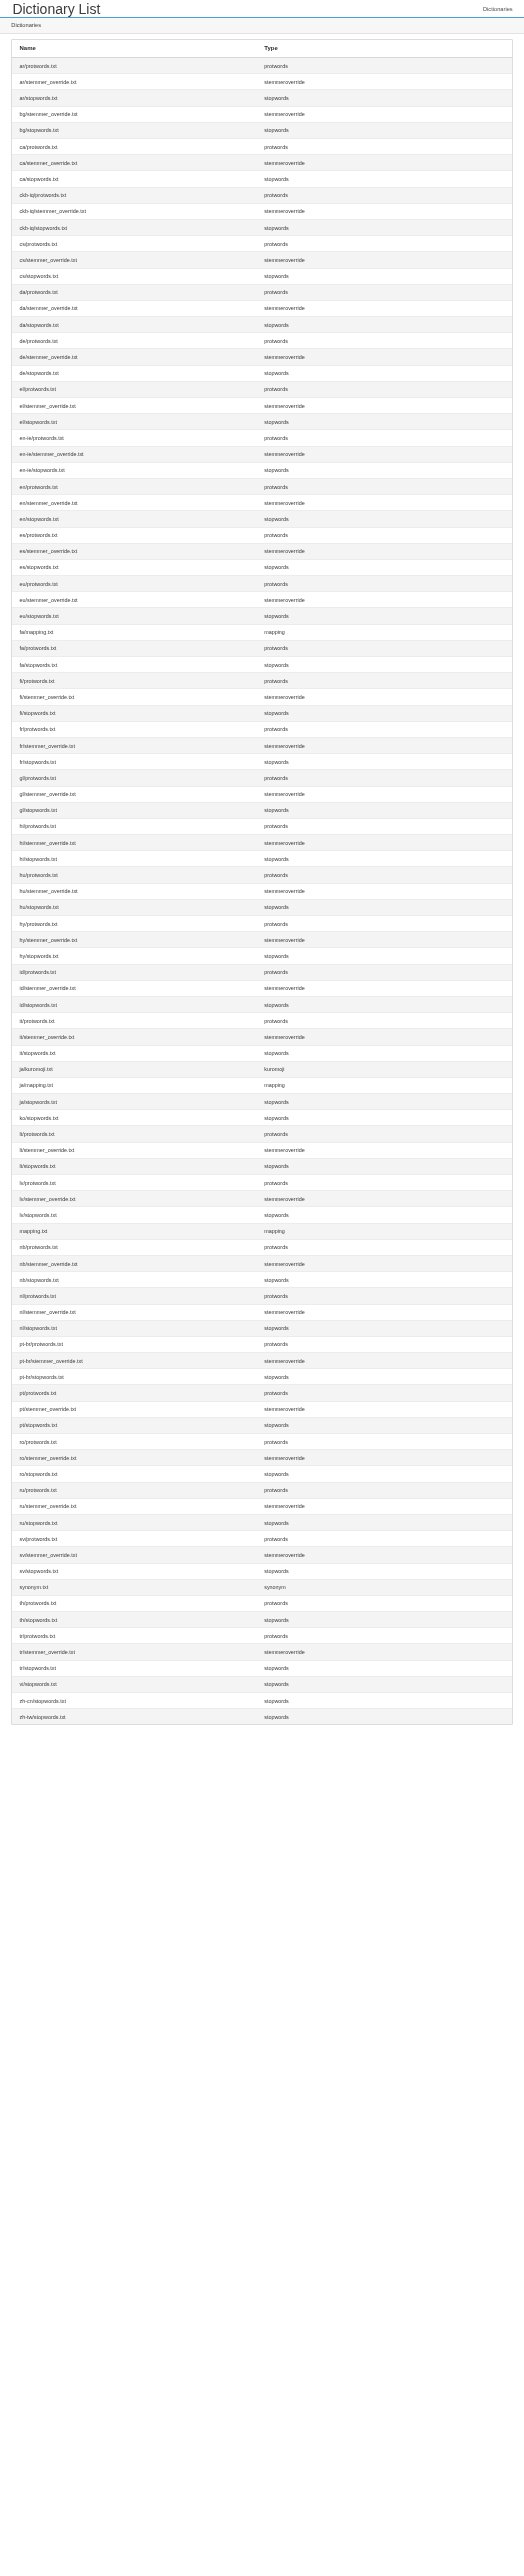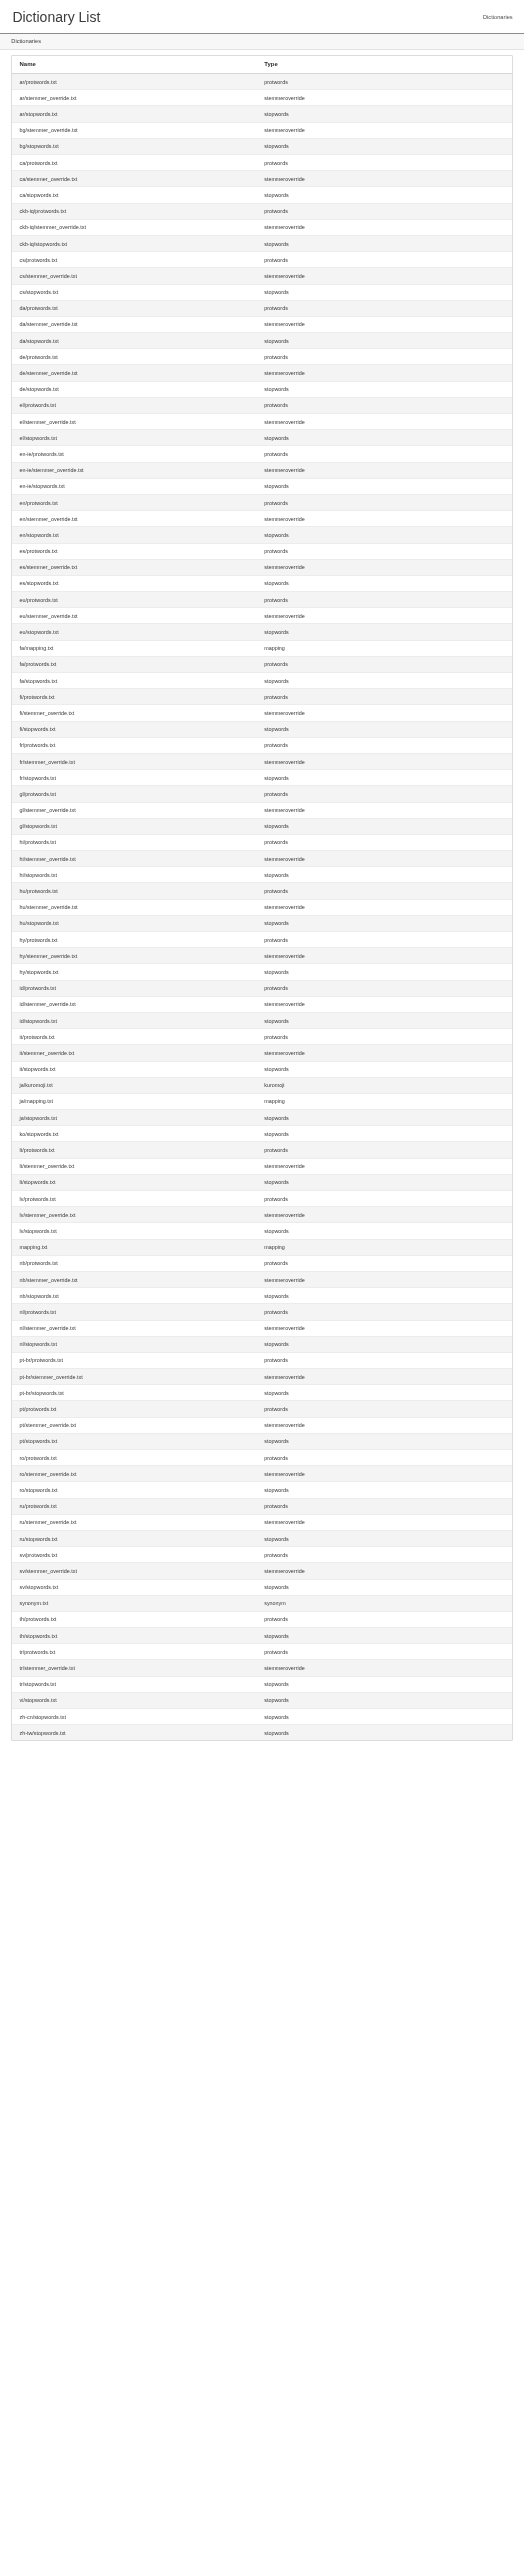--- a/index.html
+++ b/index.html
@@ -11,21 +11,21 @@
   }
   body {
     width: 524px;
   }
   .app {
     width: 524px;
     position: relative;
   }
   
   .header {
-    height: 34px;
+    height: 18px;
     display: flex;
     align-items: center;
     justify-content: space-between;
     padding: 0 11.3px 0 12.4px;
     border-bottom: 1.5px solid #4a9fd8;
     background: #ffffff;
   }
   .header-title {
     font-size: 14px;
     color: #3b3b3b;

